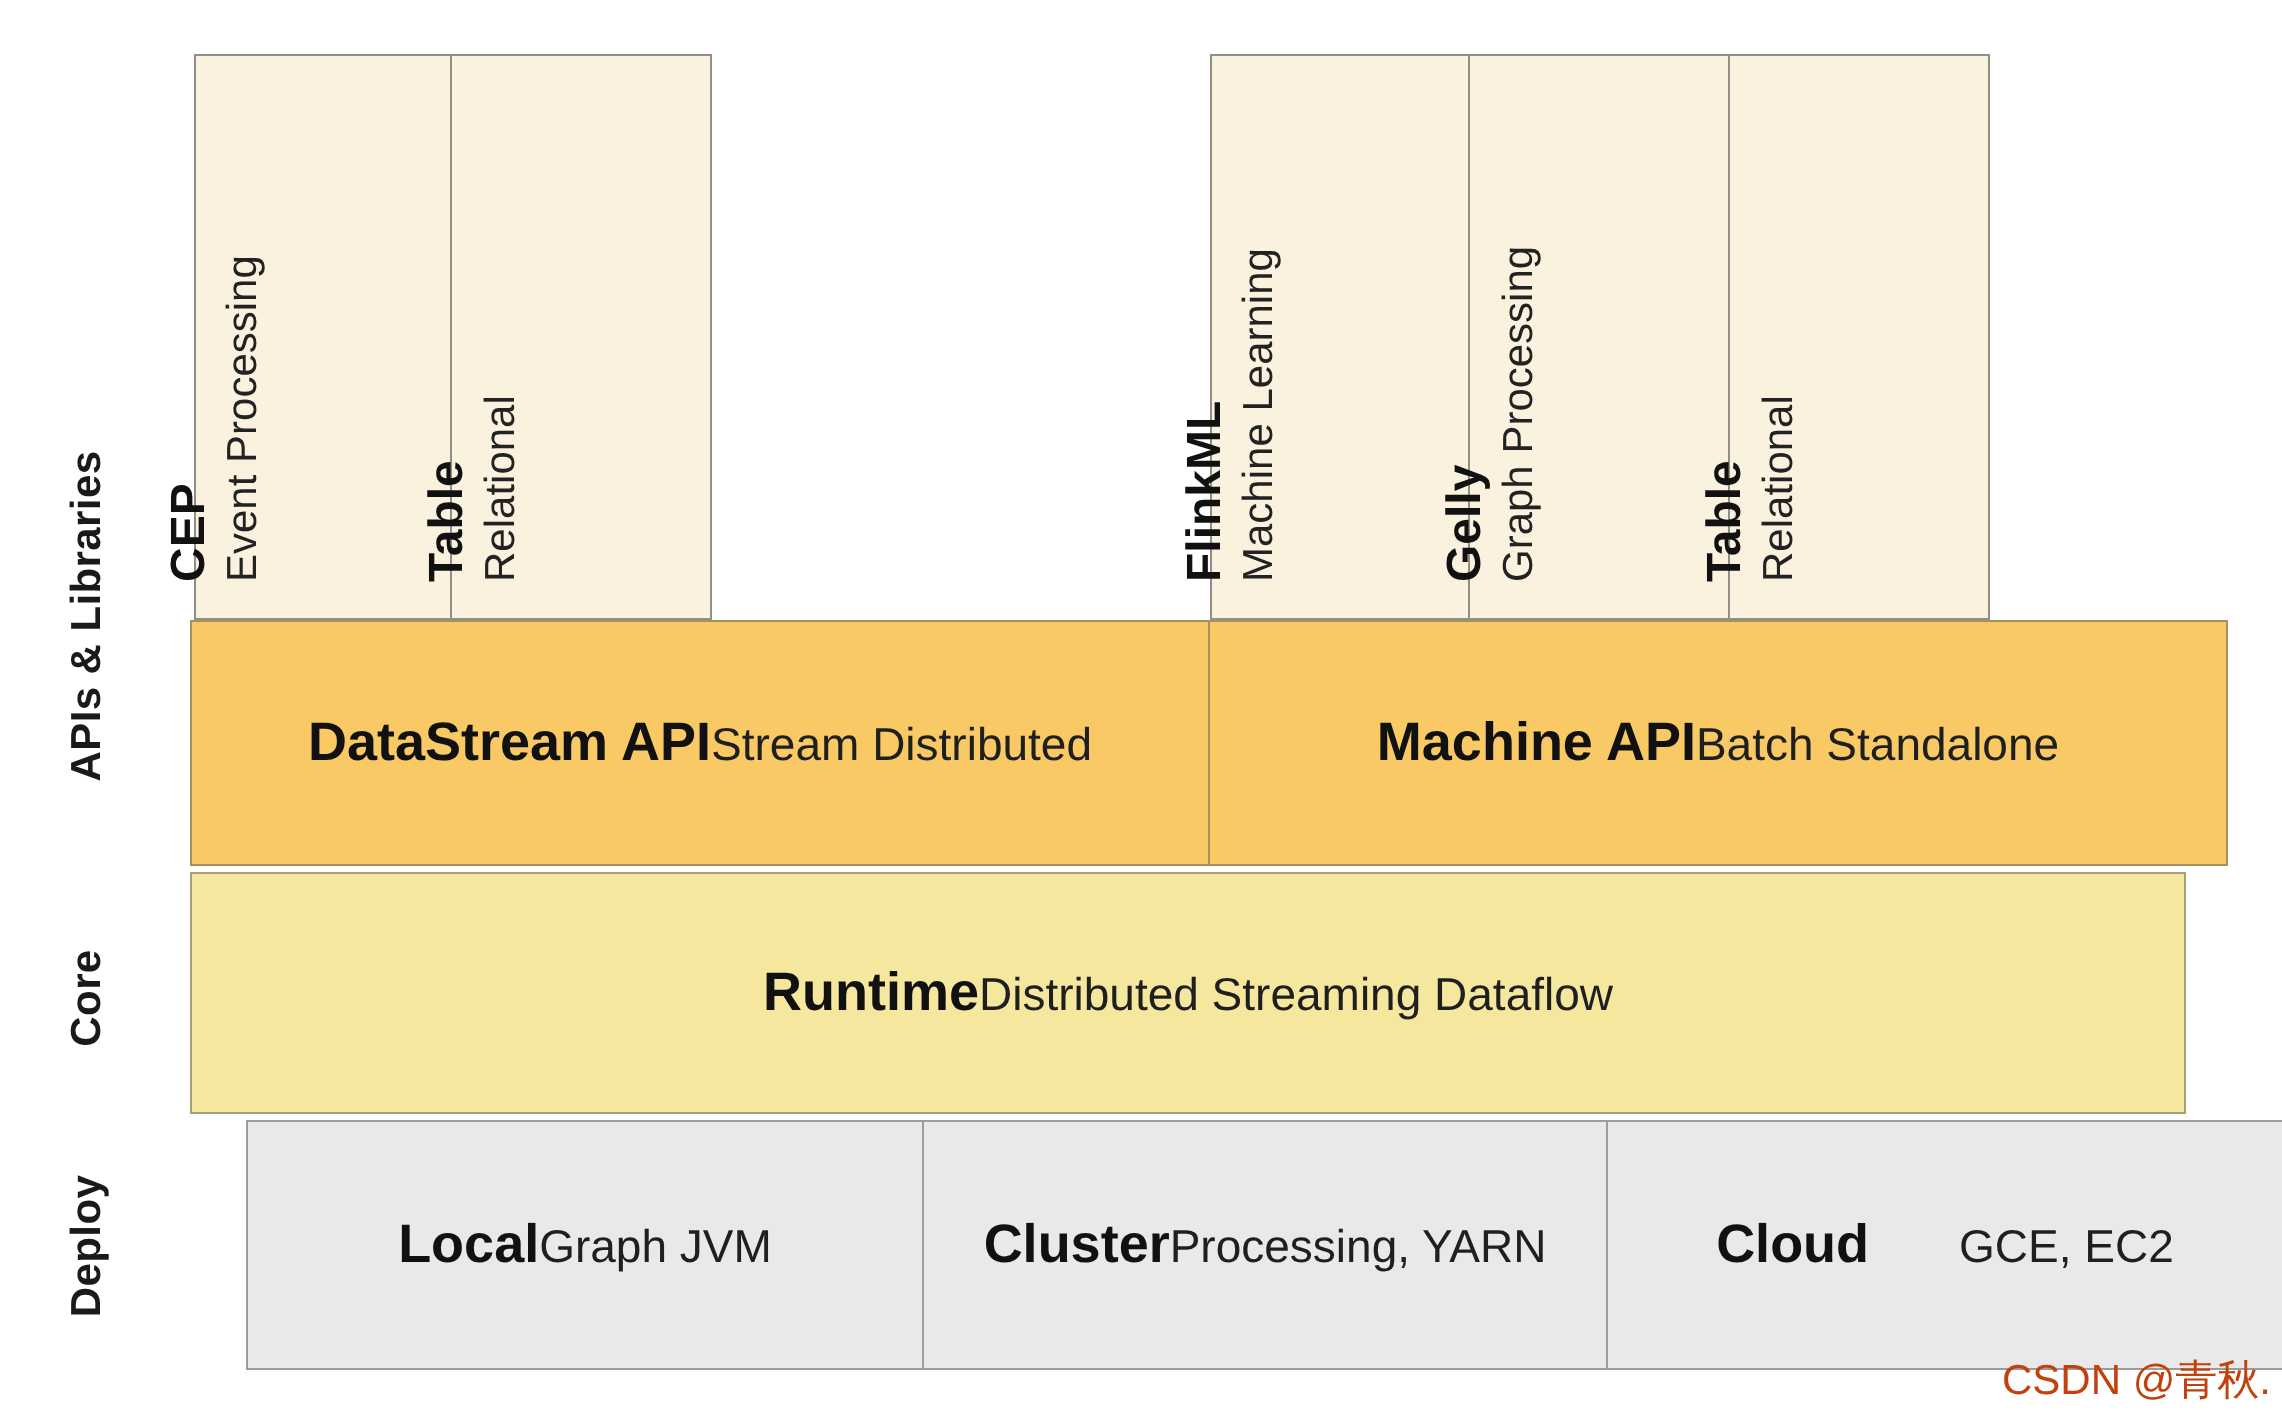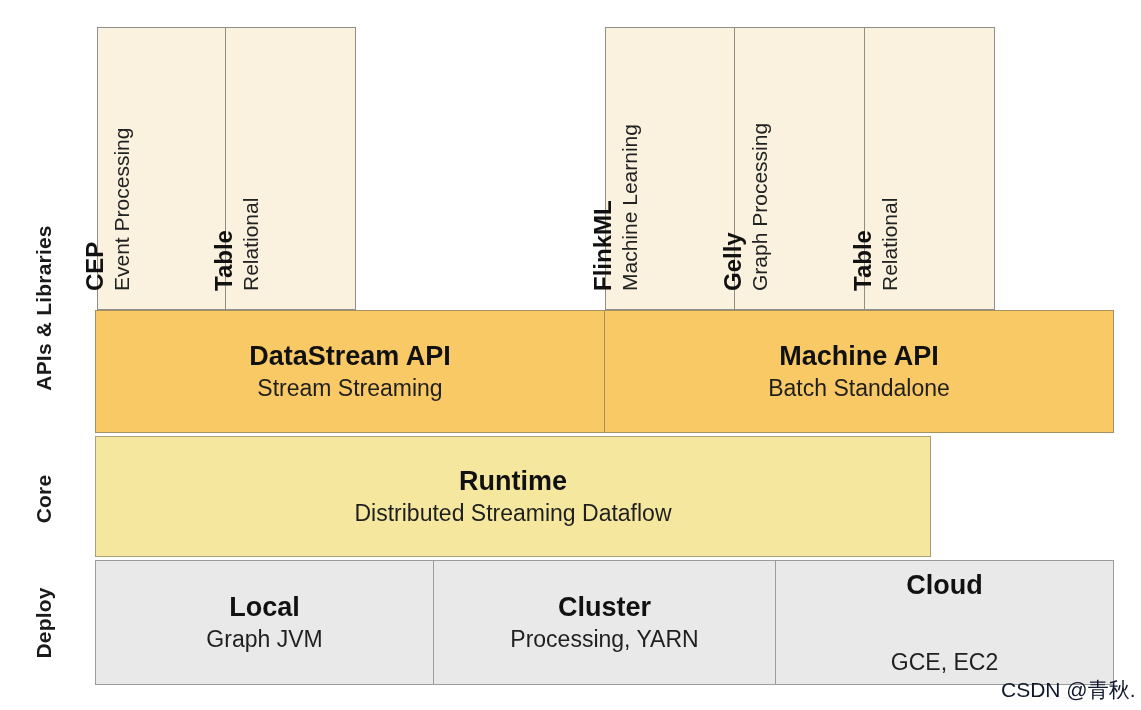--- a/index.html
+++ b/index.html
@@ -46,39 +46,39 @@
     line-height: 27px;
   }
   .vtitle { font-size: 24px; font-weight: bold; color: #111; }
   .vsub   { font-size: 21px; color: #222; }
 
   
   .layer-box {
     position: absolute;
     box-sizing: border-box;
     display: flex;
-    flex-direction: column;
+    flex-direction: row;
     align-items: center;
     justify-content: center;
     text-align: center;
   }
   .api-box  { top: 310px; height: 123px; background: #f8c964; border: 1px solid #a5905f; }
   .core-box { top: 436px; height: 121px; background: #f5e89e; border: 1px solid #a8a077; }
-  .dep-box  { top: 560px; height: 125px; background: #e9e9e9; border: 1px solid #9c9c9c; }
+  .dep-box  { top: 560px; height: 125px; background: #e9e9e9; border: 1px solid #9c9c9c; margin-left: 28px; }
 
   .box-title { font-size: 27px; font-weight: bold; color: #111; line-height: 33px; }
   .box-sub   { font-size: 23px; color: #1f1f1f; line-height: 30px; }
 
   
   .watermark {
     position: absolute;
     top: 676px;
     left: 1001px;
     font-size: 21px;
-    color: #0f172a;
+    color: #c2410c;
     white-space: nowrap;
   }
 </style>
 </head>
 <body>
 
 <div id="stage">
 
   <div class="side-label" style="top: 296px;">APIs &amp; Libraries</div>
   <div class="side-label" style="top: 487px;">Core</div>
@@ -111,28 +111,28 @@
   </div>
   <div class="lib-box" style="left: 864px; width: 131px;">
     <div class="vtext">
       <div class="vtitle">Table</div>
       <div class="vsub">Relational</div>
     </div>
   </div>
 
   <div class="layer-box api-box" style="left: 95px; width: 510px;">
     <div class="box-title">DataStream API</div>
-    <div class="box-sub">Stream Streaming</div>
+    <div class="box-sub">Stream Distributed</div>
   </div>
   <div class="layer-box api-box" style="left: 604px; width: 510px;">
     <div class="box-title">Machine API</div>
     <div class="box-sub">Batch Standalone</div>
   </div>
 
-  <div class="layer-box core-box" style="left: 95px; width: 836px; justify-content: center;">
+  <div class="layer-box core-box" style="left: 95px; width: 998px; justify-content: center;">
     <div class="box-title">Runtime</div>
     <div class="box-sub">Distributed Streaming Dataflow</div>
   </div>
 
   <div class="layer-box dep-box" style="left: 95px; width: 339px;">
     <div class="box-title">Local</div>
     <div class="box-sub">Graph JVM</div>
   </div>
   <div class="layer-box dep-box" style="left: 433px; width: 343px;">
     <div class="box-title">Cluster</div>

